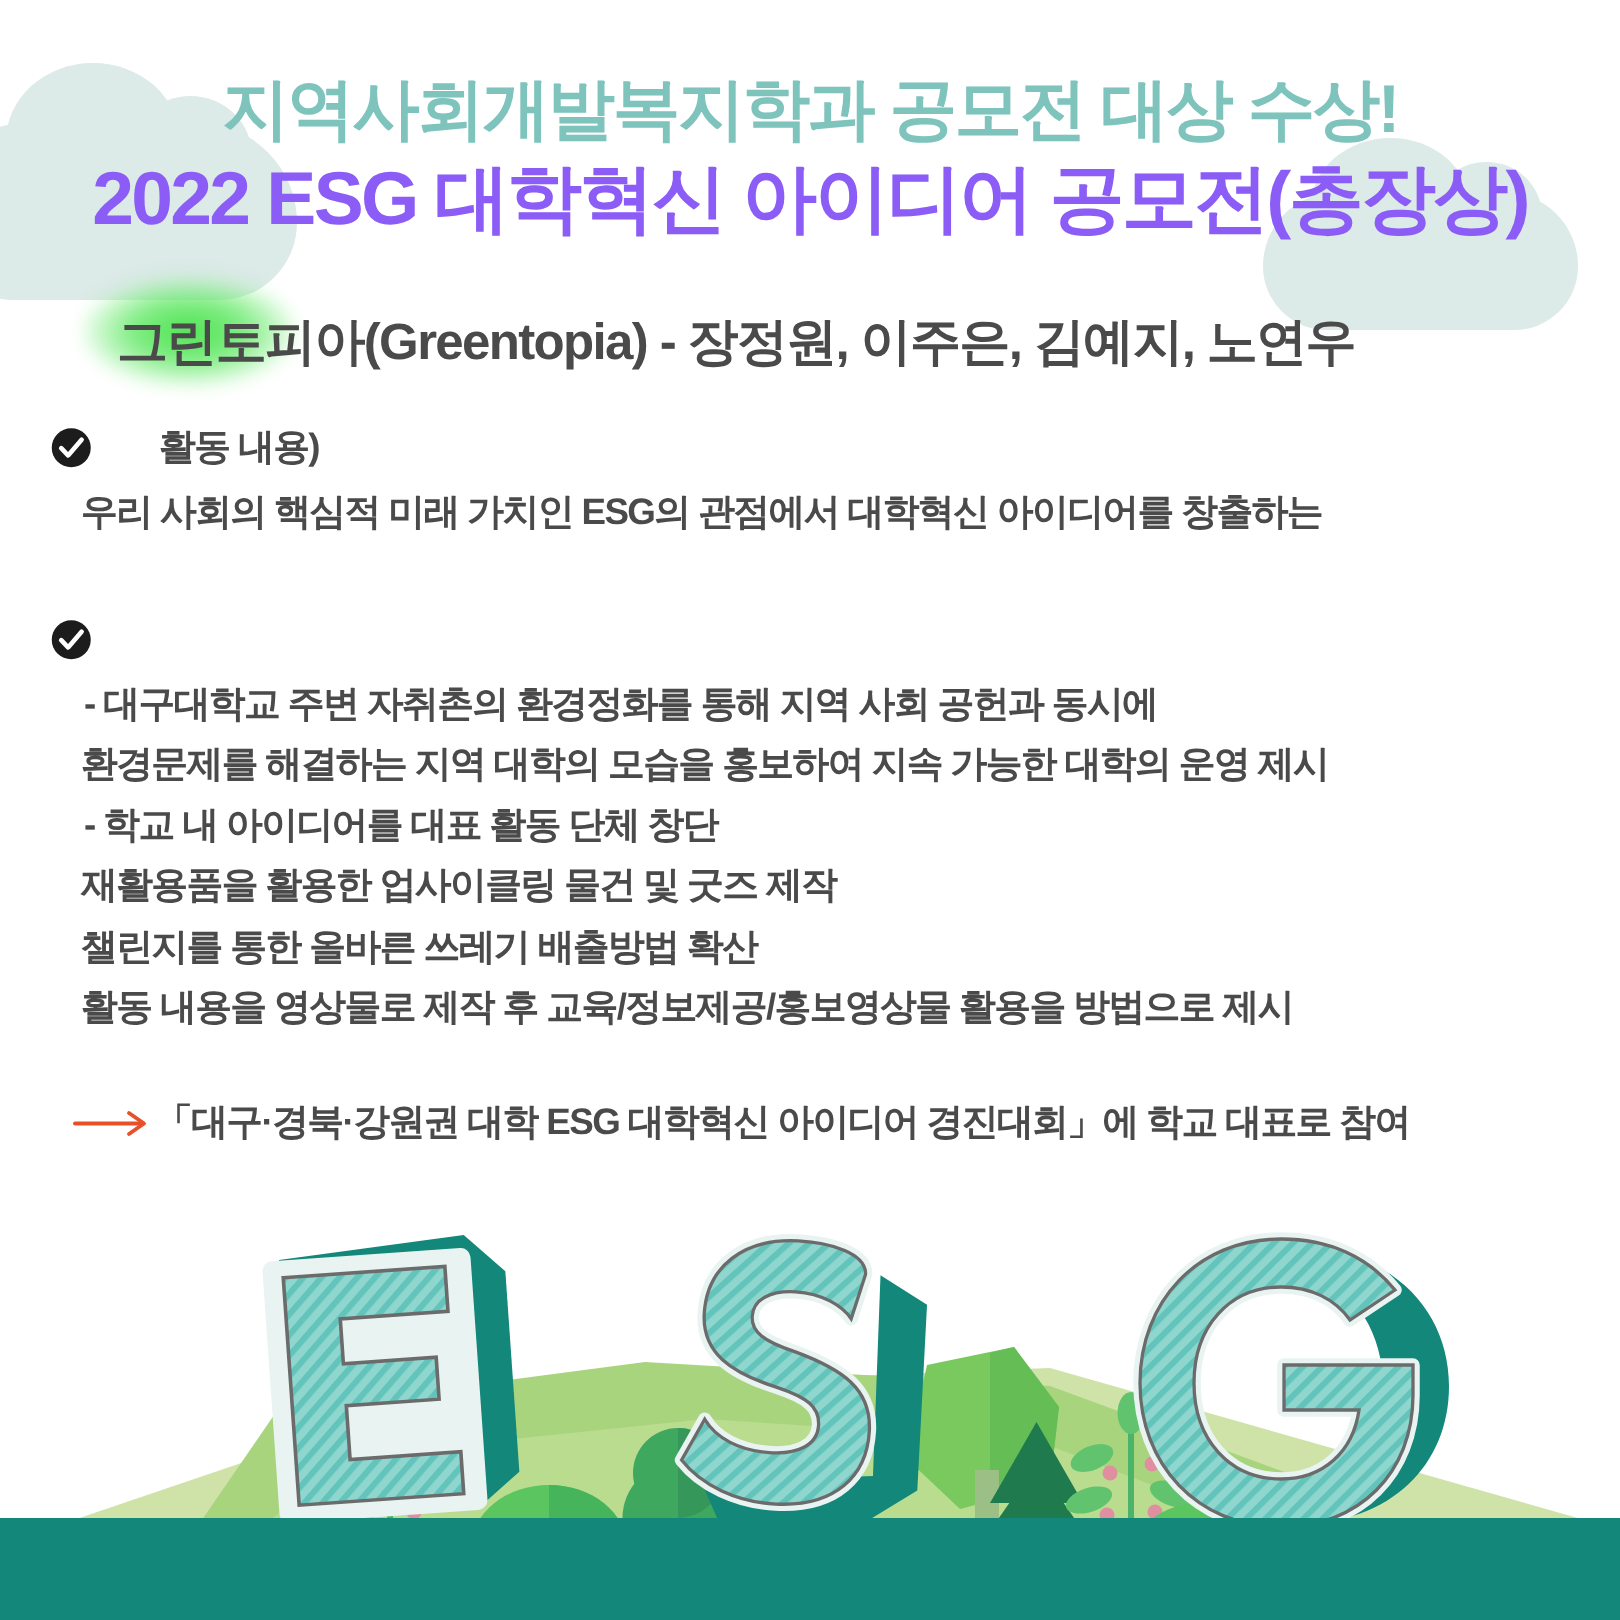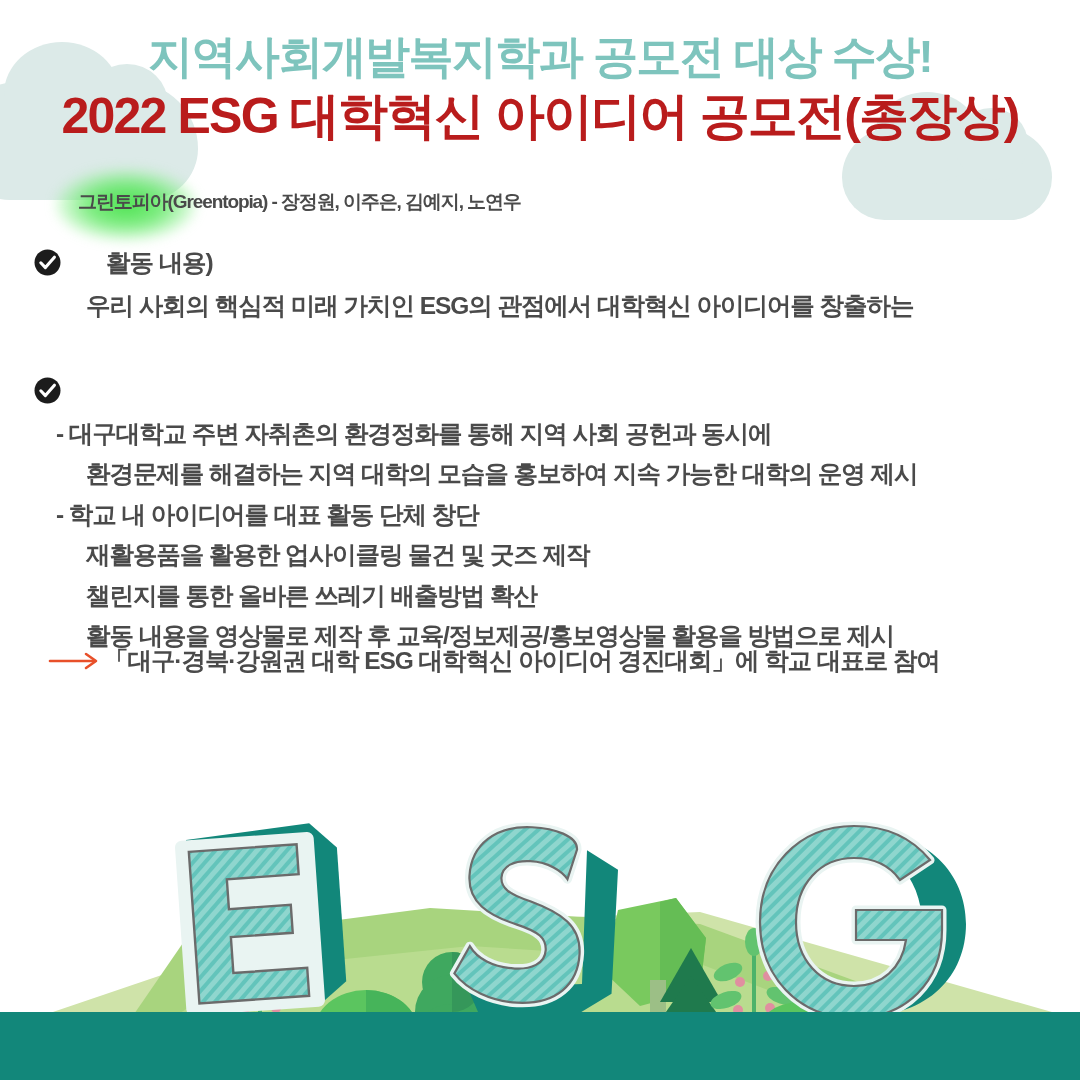--- a/index.html
+++ b/index.html
@@ -80,46 +80,46 @@
     height: 72px;
     background: #dceae8;
     border-radius: 50%;
   }
 
   
   .headings {
     position: relative;
     z-index: 3;
     text-align: center;
-    padding-top: 32px;
+    padding-top: 48px;
   }
   .title-line1 {
     font-size: 45px;
     font-weight: 700;
     letter-spacing: -1.6px;
     color: #7ec4bd;
     line-height: 1.12;
     white-space: nowrap;
   }
   .title-line2 {
     font-size: 50px;
     font-weight: 700;
     letter-spacing: -1.8px;
-    color: #b91c1c;
+    color: #8b5cf6;
     line-height: 1.14;
     margin-top: 6px;
     white-space: nowrap;
   }
 
   
   .team-line {
     position: relative;
     z-index: 3;
     margin: 44px 0 0 78px;
-    font-size: 19px;
+    font-size: 34px;
     font-weight: 700;
     letter-spacing: -1.1px;
     color: #4a4a4a;
     white-space: nowrap;
   }
   .team-hl-wrap {
     position: relative;
     display: inline-block;
   }
   .team-hl-glow {
@@ -161,34 +161,35 @@
   .check-icon {
     flex: 0 0 auto;
     width: 27px;
     height: 27px;
     margin-right: 9px;
     display: inline-block;
   }
   .bullet-head-text { display: inline-block; margin-left: 36px; }
 
   .sub-line {
-    margin-left: 52px;
+    margin-left: 20px;
     margin-top: 16px;
     white-space: nowrap;
   }
   .sub-line.dash { margin-left: 22px; }
   .sub-line.first { margin-top: 18px; }
 
   
   .arrow-row {
     position: relative;
     z-index: 3;
     display: flex;
     align-items: center;
     margin-left: 48px;
+    margin-top: 52px;
     white-space: nowrap;
   }
   .arrow-icon {
     flex: 0 0 auto;
     width: 52px;
     height: 22px;
     margin-right: 4px;
   }
   .arrow-text {
     color: #4a4a4a;

